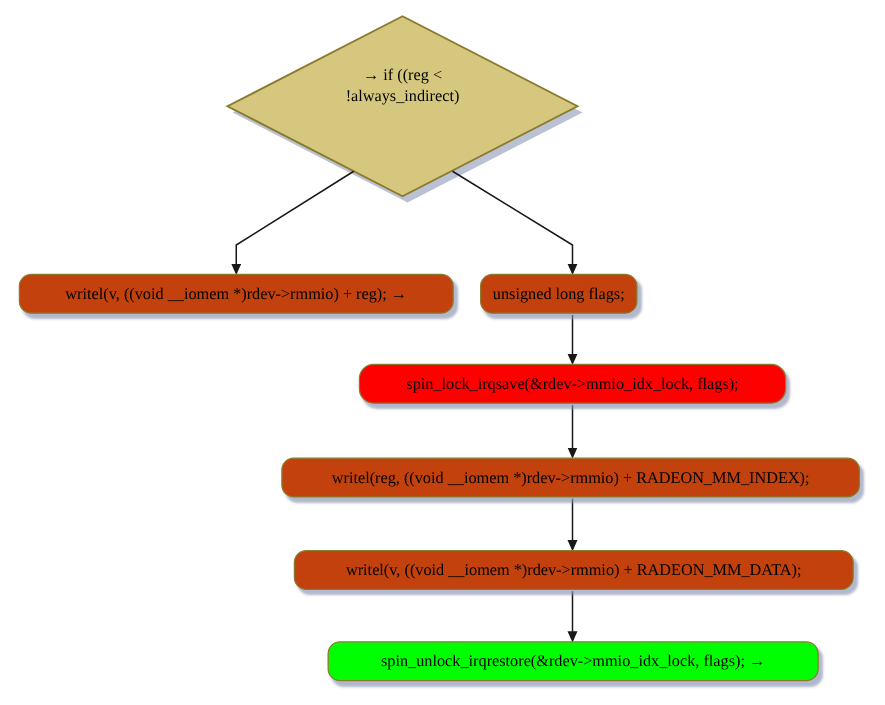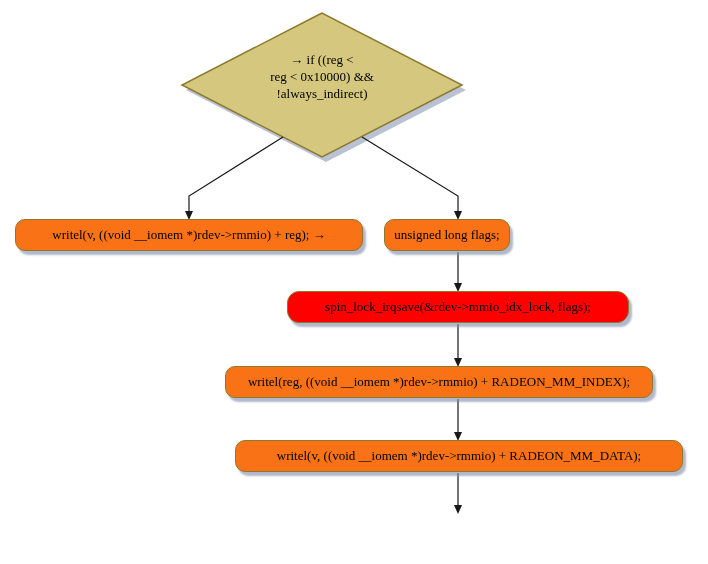--- a/index.html
+++ b/index.html
@@ -13,31 +13,31 @@
   }
   .layer { position:absolute; left:0; top:0; }
 
   .node {
     position: absolute;
     height: 32px;
     box-sizing: border-box;
     line-height: 29px;
     border: 1.5px solid #8B7A2E;
     border-radius: 10px;
-    background: #f97316;
+    background: #c2410c;
     color: #000000;
     font-size: 13px;
     text-align: center;
     white-space: nowrap;
     box-shadow: 3px 4px 2px rgba(136,146,176,0.65);
   }
   .n0 { left:15px;  top:219px; width:348px; }
   .n1 { left:384px; top:219px; width:126px; }
   .n2 { left:287px; top:291px; width:342px; background:#FF0000;border-radius:12px; }
-  .n3 { left:225px; top:366px; width:428px; }
+  .n3 { left:225px; top:366px; width:463px; }
   .n4 { left:235px; top:440px; width:448px; }
   .n5 { left:262px; top:513px; width:393px; background:#00FF00; }
 
   .decision-text {
     position: absolute;
     left: 182px;
     top: 51px;
     width: 280px;
     text-align: center;
     font-size: 13px;
@@ -72,23 +72,23 @@
 
     <line x1="458" y1="324" x2="458" y2="365" stroke="#181818" stroke-width="1.2" marker-end="url(#arrow)"></line>
 
     <line x1="458" y1="399" x2="458" y2="439" stroke="#181818" stroke-width="1.2" marker-end="url(#arrow)"></line>
 
     <line x1="458" y1="473" x2="458" y2="512" stroke="#181818" stroke-width="1.2" marker-end="url(#arrow)"></line>
   </svg>
 
   <div class="decision-text">
     <span>→ if ((reg &lt;</span>
-    <span>reg &lt; 0x10000) &amp;&amp;</span>
     <span>!always_indirect)</span>
   </div>
 
   <div class="node n0">writel(v, ((void __iomem *)rdev-&gt;rmmio) + reg); →</div>
   <div class="node n1">unsigned long flags;</div>
   <div class="node n2">spin_lock_irqsave(&amp;rdev-&gt;mmio_idx_lock, flags);</div>
   <div class="node n3">writel(reg, ((void __iomem *)rdev-&gt;rmmio) + RADEON_MM_INDEX);</div>
   <div class="node n4">writel(v, ((void __iomem *)rdev-&gt;rmmio) + RADEON_MM_DATA);</div>
+  <div class="node n5">spin_unlock_irqrestore(&amp;rdev-&gt;mmio_idx_lock, flags); →</div>
 
 </div>
 
 </body></html>

